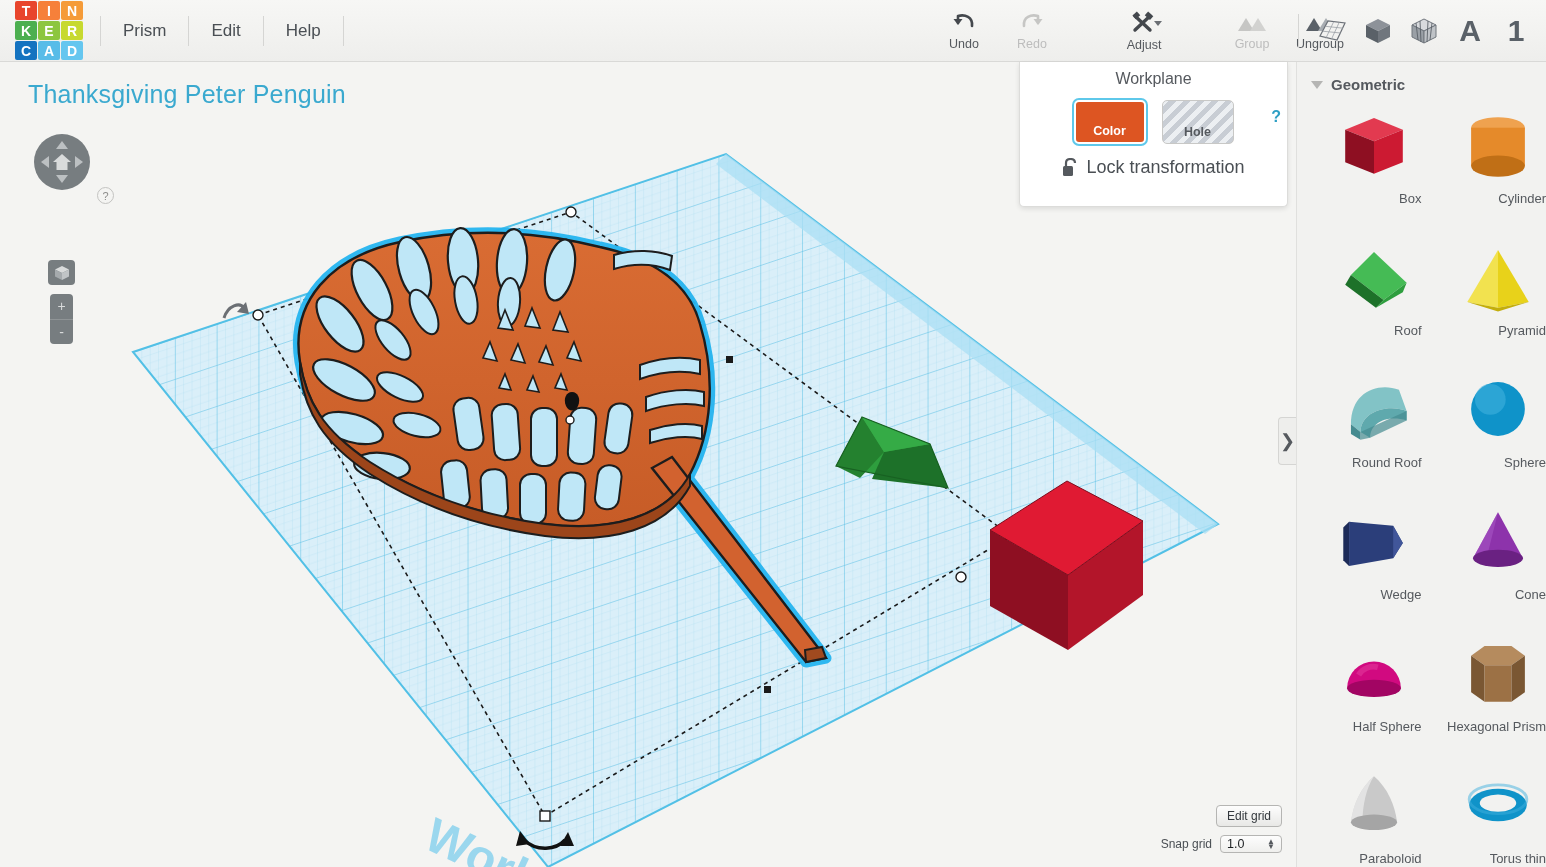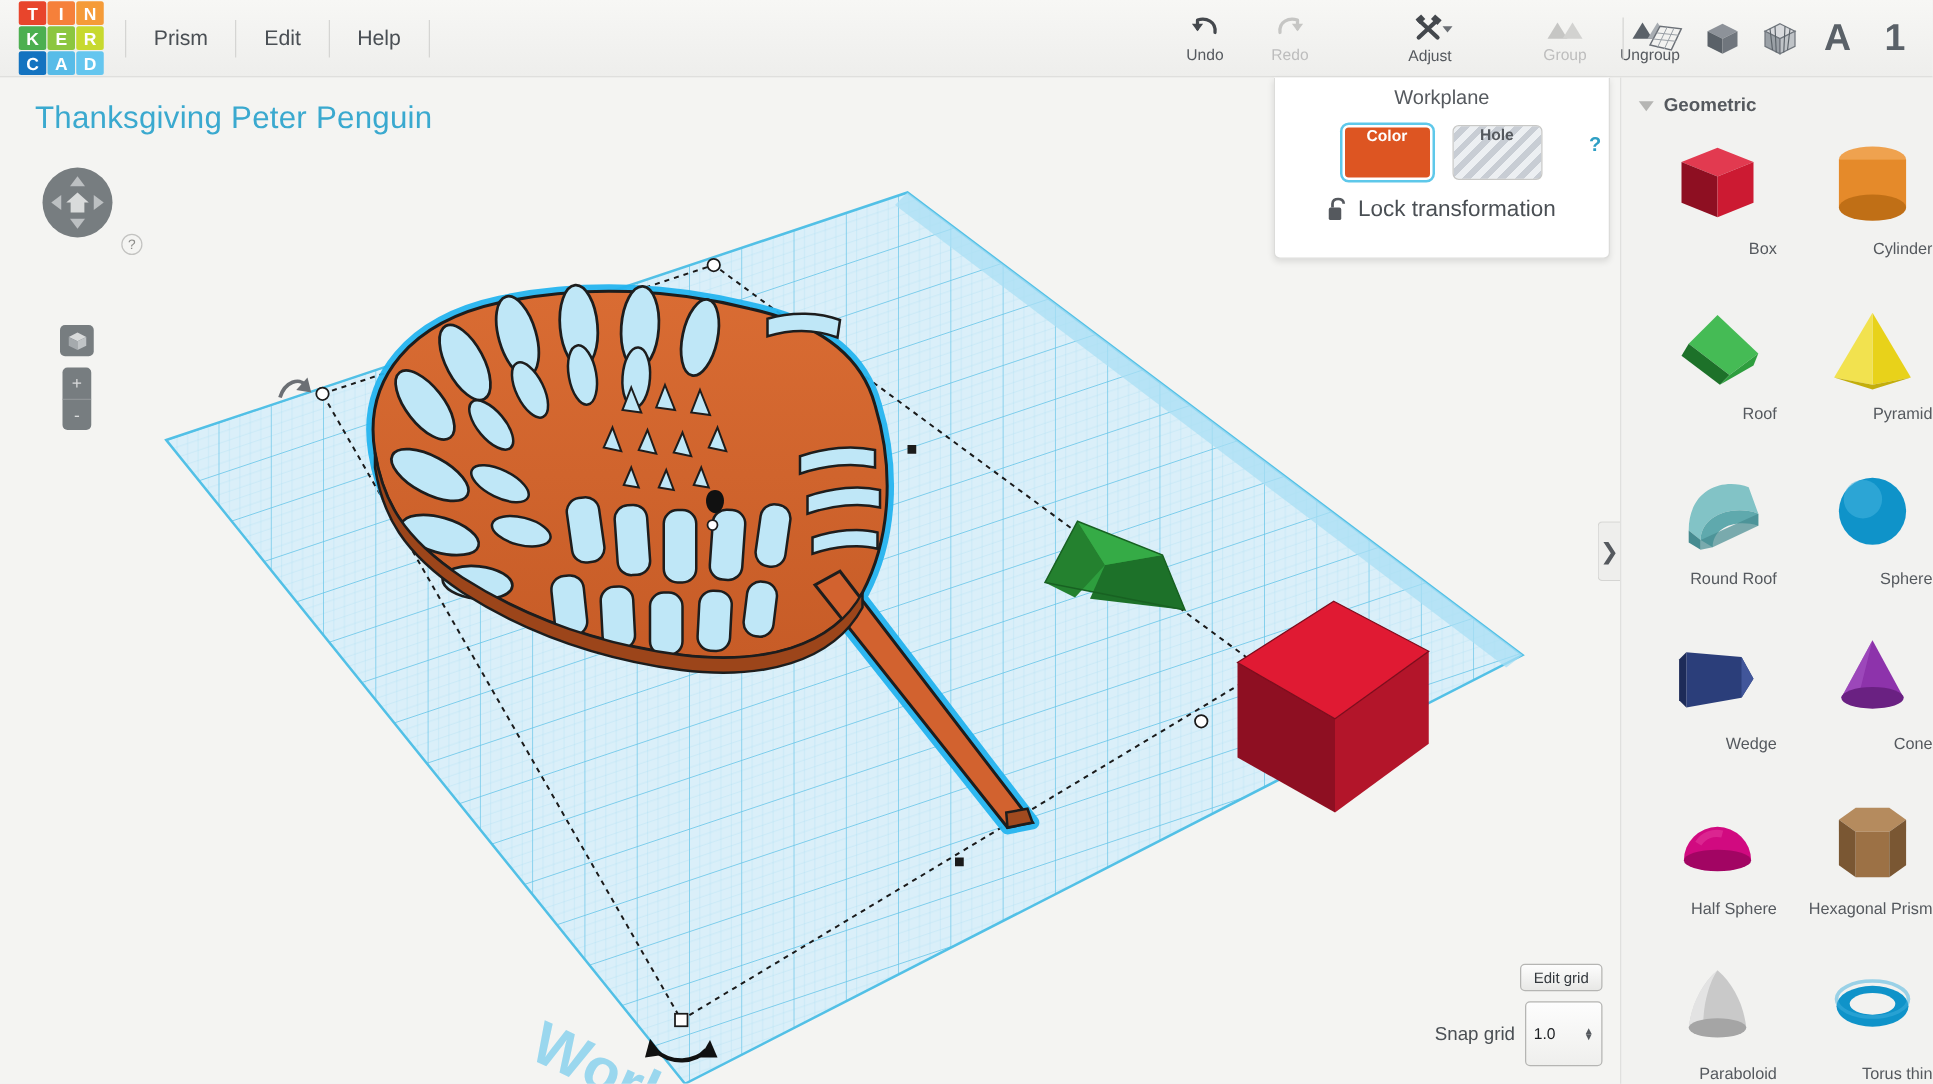--- a/index.html
+++ b/index.html
@@ -151,24 +151,24 @@
     position: absolute; right: 14px; bottom: 14px;
     display: flex; flex-direction: column; align-items: flex-end; gap: 8px;
   }
   #editgrid {
     font-size: 12px; color: #33383d;
     background: linear-gradient(#fdfdfd, #e8e8e6);
     border: 1px solid #b5b5b3; border-radius: 4px;
     padding: 3px 10px; cursor: pointer;
   }
   #snaprow { display: flex; align-items: center; gap: 8px; }
-  #snaplabel { font-size: 15px; color: #4a4f54; }
+  #snaplabel { font-size: 12px; color: #4a4f54; }
   #snapselect {
     display: flex; align-items: center; justify-content: space-between;
-    width: 62px; padding: 18px 6px;
+    width: 62px; padding: 1px 6px;
     font-size: 12.5px; color: #1c1f22;
     background: linear-gradient(#fdfdfd, #efefed);
     border: 1px solid #b5b5b3; border-radius: 4px;
     cursor: pointer;
   }
   .stepper { display: flex; flex-direction: column; line-height: 5px; color: #55595e; font-size: 8px; }
 
   
   #collapse-tab {
     position: absolute; right: 0; top: 355px;
@@ -193,21 +193,21 @@
   #insp-title {
     text-align: center; font-size: 16px; color: #55595e;
     margin-top: 8px;
   }
   #insp-row {
     display: flex; align-items: center; justify-content: center;
     gap: 16px; margin-top: 12px; position: relative;
   }
   .swatch {
     width: 72px; height: 44px; border-radius: 5px;
-    display: flex; align-items: flex-start; justify-content: center;
+    display: flex; align-items: flex-end; justify-content: center;
     padding-bottom: 4px; cursor: pointer;
     font-size: 12.5px; font-weight: bold;
   }
   #sw-color {
     background: #dd5522; color: #fff;
     border: 2px solid #fff;
     box-shadow: 0 0 0 2px #5ec8ea;
   }
   #sw-hole {
     color: #55595e;

